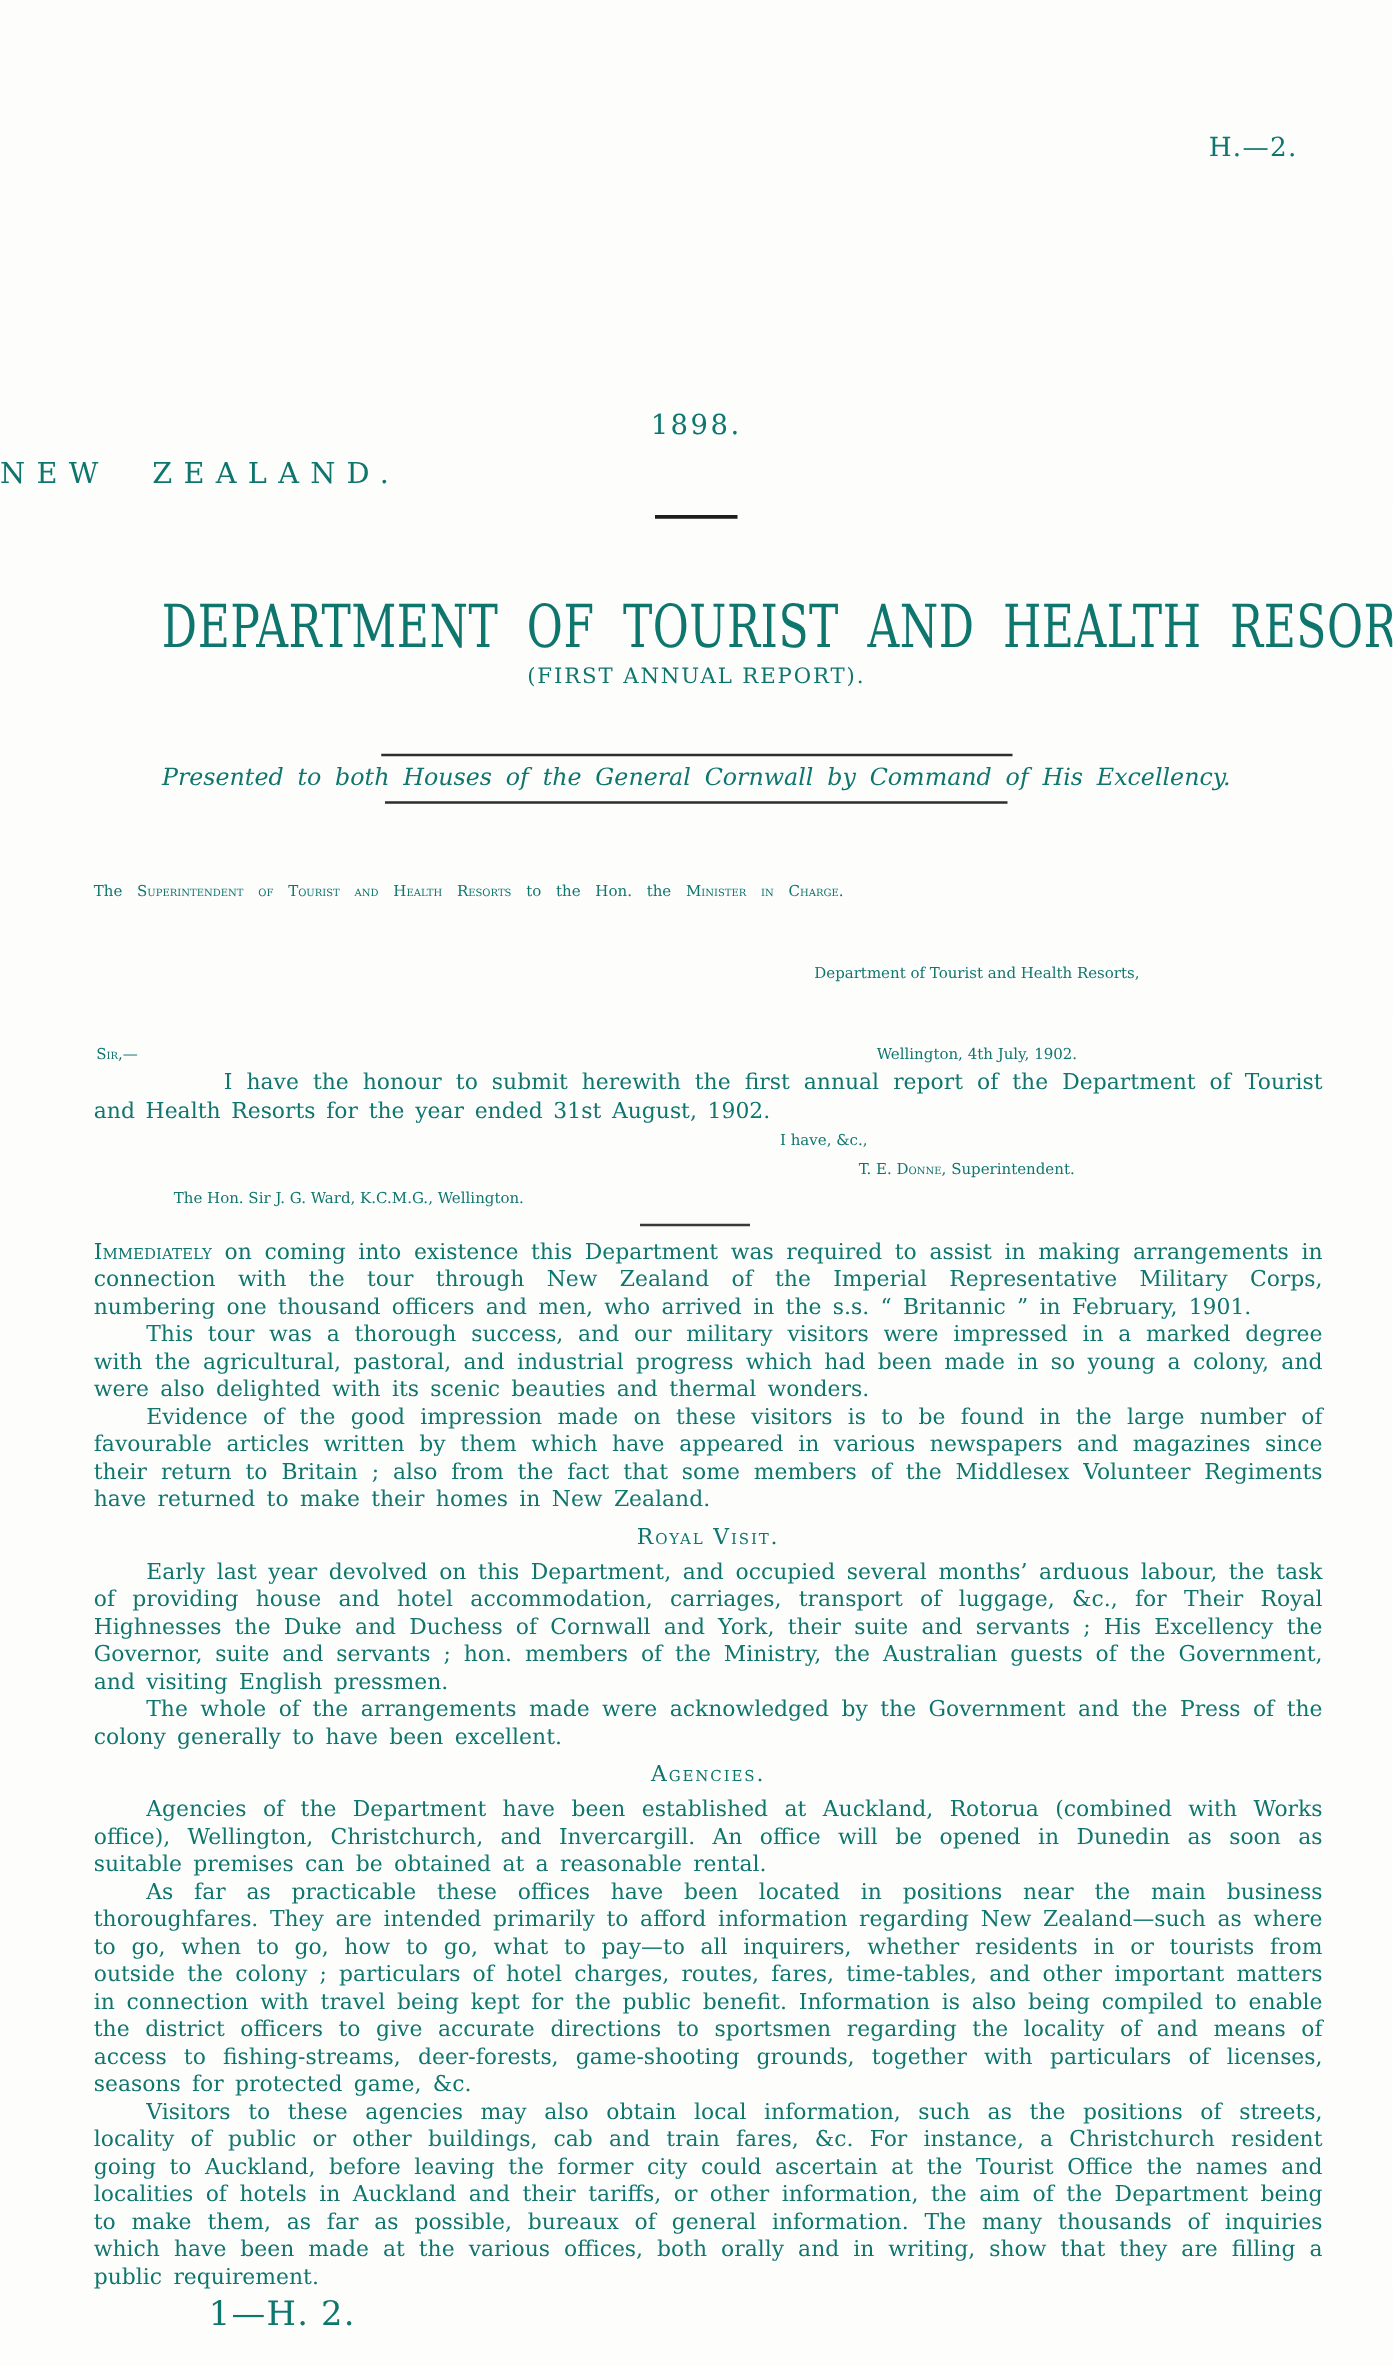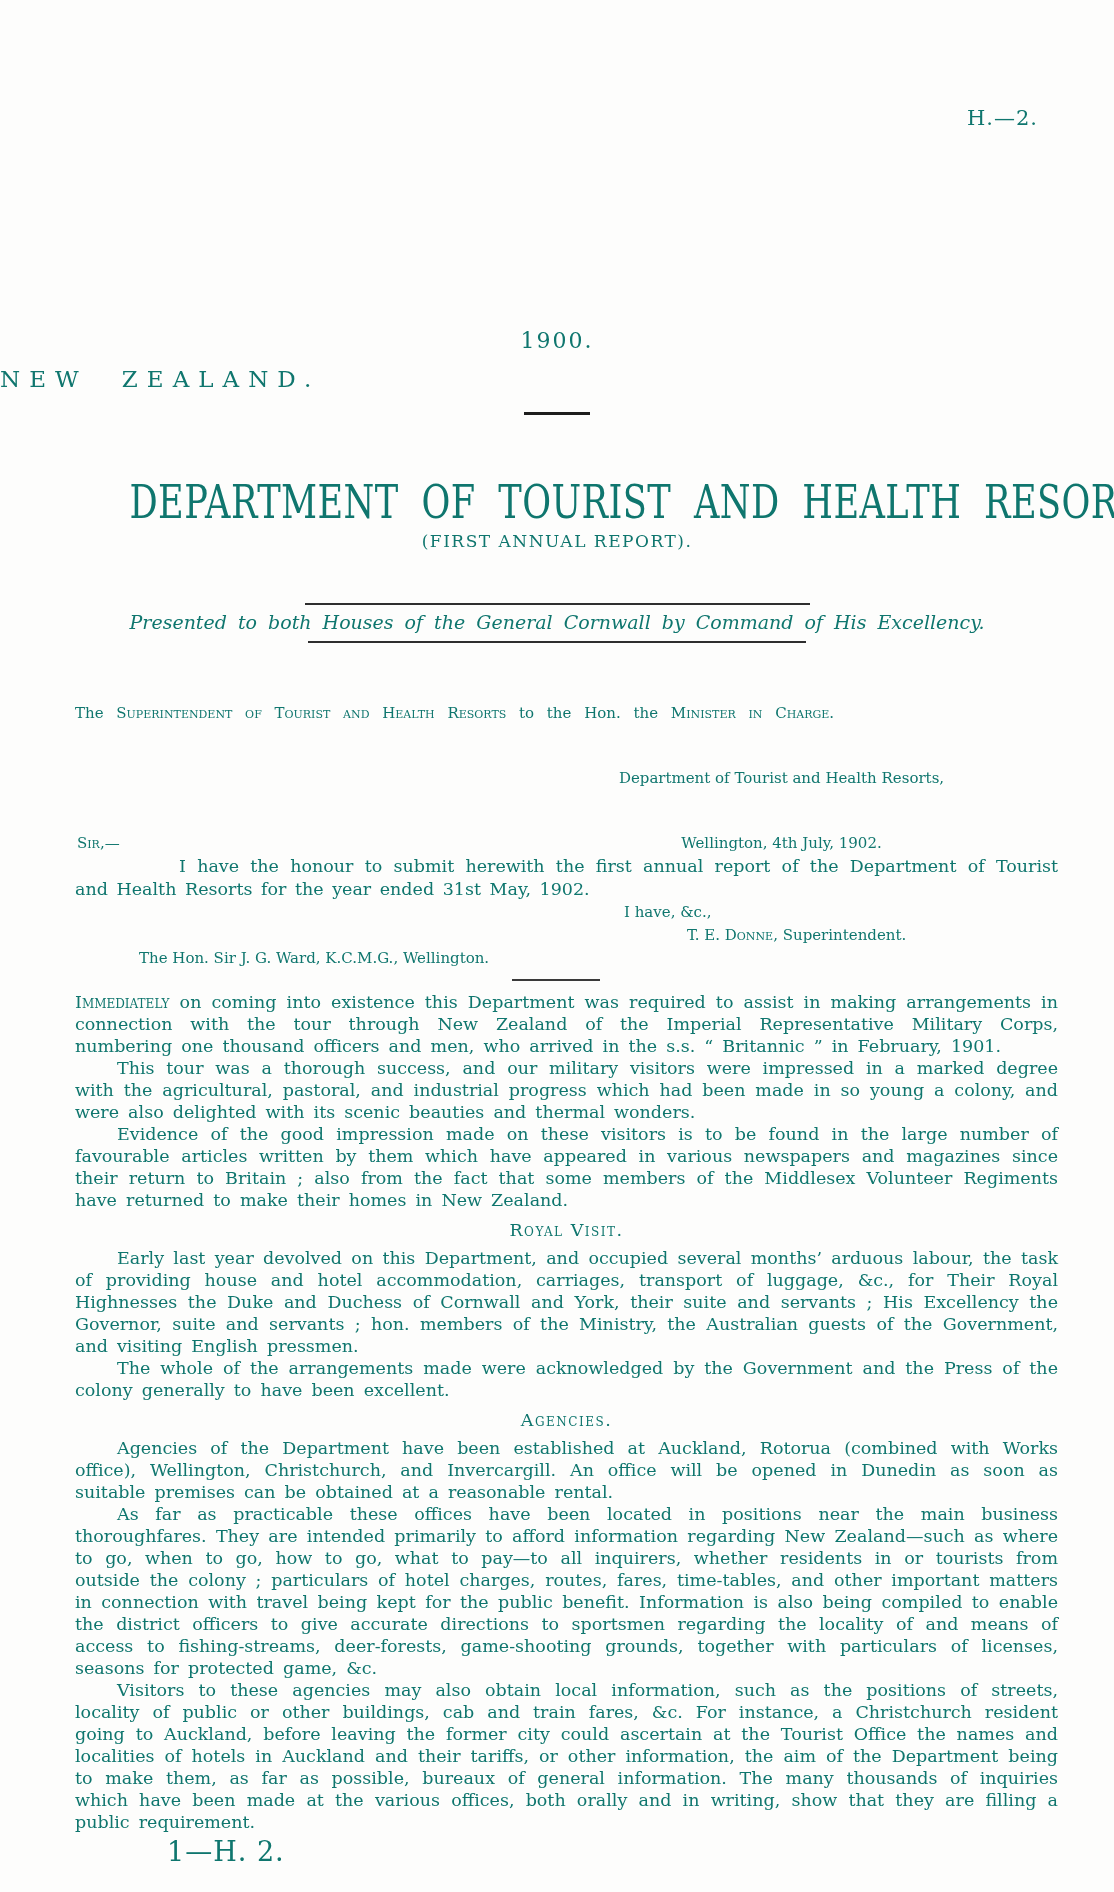--- a/index.html
+++ b/index.html
@@ -14,21 +14,21 @@
   .rule-nz{position:absolute;top:412px;left:50%;margin-left:-33px;width:66px;height:3px;background:#1d1d1d;}
   .doc-title{position:absolute;top:474px;left:0;width:100%;text-align:center;white-space:nowrap;}
   .doc-title-inner{display:inline-block;font-size:44px;word-spacing:14px;letter-spacing:0.5px;transform:scale(0.80,1.08);transform-origin:center top;}
   .subtitle{position:absolute;top:531px;left:0;width:100%;text-align:center;font-size:17px;letter-spacing:1.5px;}
   .presented{position:absolute;top:603px;left:0;width:100%;}
   .p-rule{height:2px;background:#2e2e2e;margin:0 auto;}
   .p-rule.top{width:505px;}
   .p-rule.bottom{width:498px;}
   .p-text{text-align:center;font-style:italic;font-size:19px;word-spacing:5px;margin:6px 0 8px;}
   .col{position:absolute;top:702px;left:75px;width:983px;}
-  .letter-line{font-size:15px;line-height:23px;}
+  .letter-line{font-size:12px;line-height:23px;}
   .salutation{word-spacing:8px;}
   .sc{font-variant:small-caps;}
   .addr{margin-left:430px;text-align:center;margin-top:42px;}
   .sir-row{position:relative;}
   .sir{position:absolute;left:2px;top:0;word-spacing:normal;}
   .letter-body{font-size:17.5px;line-height:23px;text-align:justify;text-indent:104px;word-spacing:3px;margin:0;}
   .valediction{margin-left:549px;}
   .signature{margin-left:612px;}
   .addressee{margin-left:64px;}
   .mid-rule{width:88px;height:2px;background:#3a3a3a;margin:9px 0 10px 437px;}
@@ -37,21 +37,21 @@
   .section-heading{text-align:center;font-size:17.5px;letter-spacing:1.5px;margin:9px 0 7px;}
   .footer-sig{font-size:27px;margin:3px 0 0 92px;letter-spacing:1px;}
 </style>
 </head>
 <body>
 
 <div class="page">
 
   <div class="doc-ref">H.—2.</div>
 
-  <div class="year">1900.</div>
+  <div class="year">1898.</div>
   <div class="country">NEW ZEALAND.</div>
   <div class="rule-nz"></div>
 
   <div class="doc-title">
     <span class="doc-title-inner">DEPARTMENT OF TOURIST AND HEALTH RESORTS</span>
   </div>
   <div class="subtitle">(FIRST ANNUAL REPORT).</div>
 
   <div class="presented">
     <div class="p-rule top"></div>
@@ -63,21 +63,21 @@
 
     <div class="letter-line salutation"><span>The </span><span class="sc">Superintendent of Tourist and Health Resorts</span><span> to the Hon. the </span><span class="sc">Minister in Charge.</span></div>
 
     <div class="letter-line addr">Department of Tourist and Health Resorts,</div>
 
     <div class="letter-line sir-row">
       <span class="sir sc">Sir,—</span>
       <div class="addr">Wellington, 4th July, 1902.</div>
     </div>
 
-    <p class="letter-body">I have the honour to submit herewith the first annual report of the Department of Tourist and Health Resorts for the year ended 31st May, 1902.</p>
+    <p class="letter-body">I have the honour to submit herewith the first annual report of the Department of Tourist and Health Resorts for the year ended 31st August, 1902.</p>
 
     <div class="letter-line valediction">I have, &amp;c.,</div>
 
     <div class="letter-line signature"><span>T. E. </span><span class="sc">Donne</span><span>, Superintendent.</span></div>
 
     <div class="letter-line addressee">The Hon. Sir J. G. Ward, K.C.M.G., Wellington.</div>
 
     <div class="mid-rule"></div>
 
     <p class="body-par no-indent"><span class="sc">Immediately</span><span> on coming into existence this Department was required to assist in making arrangements in connection with the tour through New Zealand of the Imperial Representative Military Corps, numbering one thousand officers and men, who arrived in the s.s. “ Britannic ” in February, 1901.</span></p>

